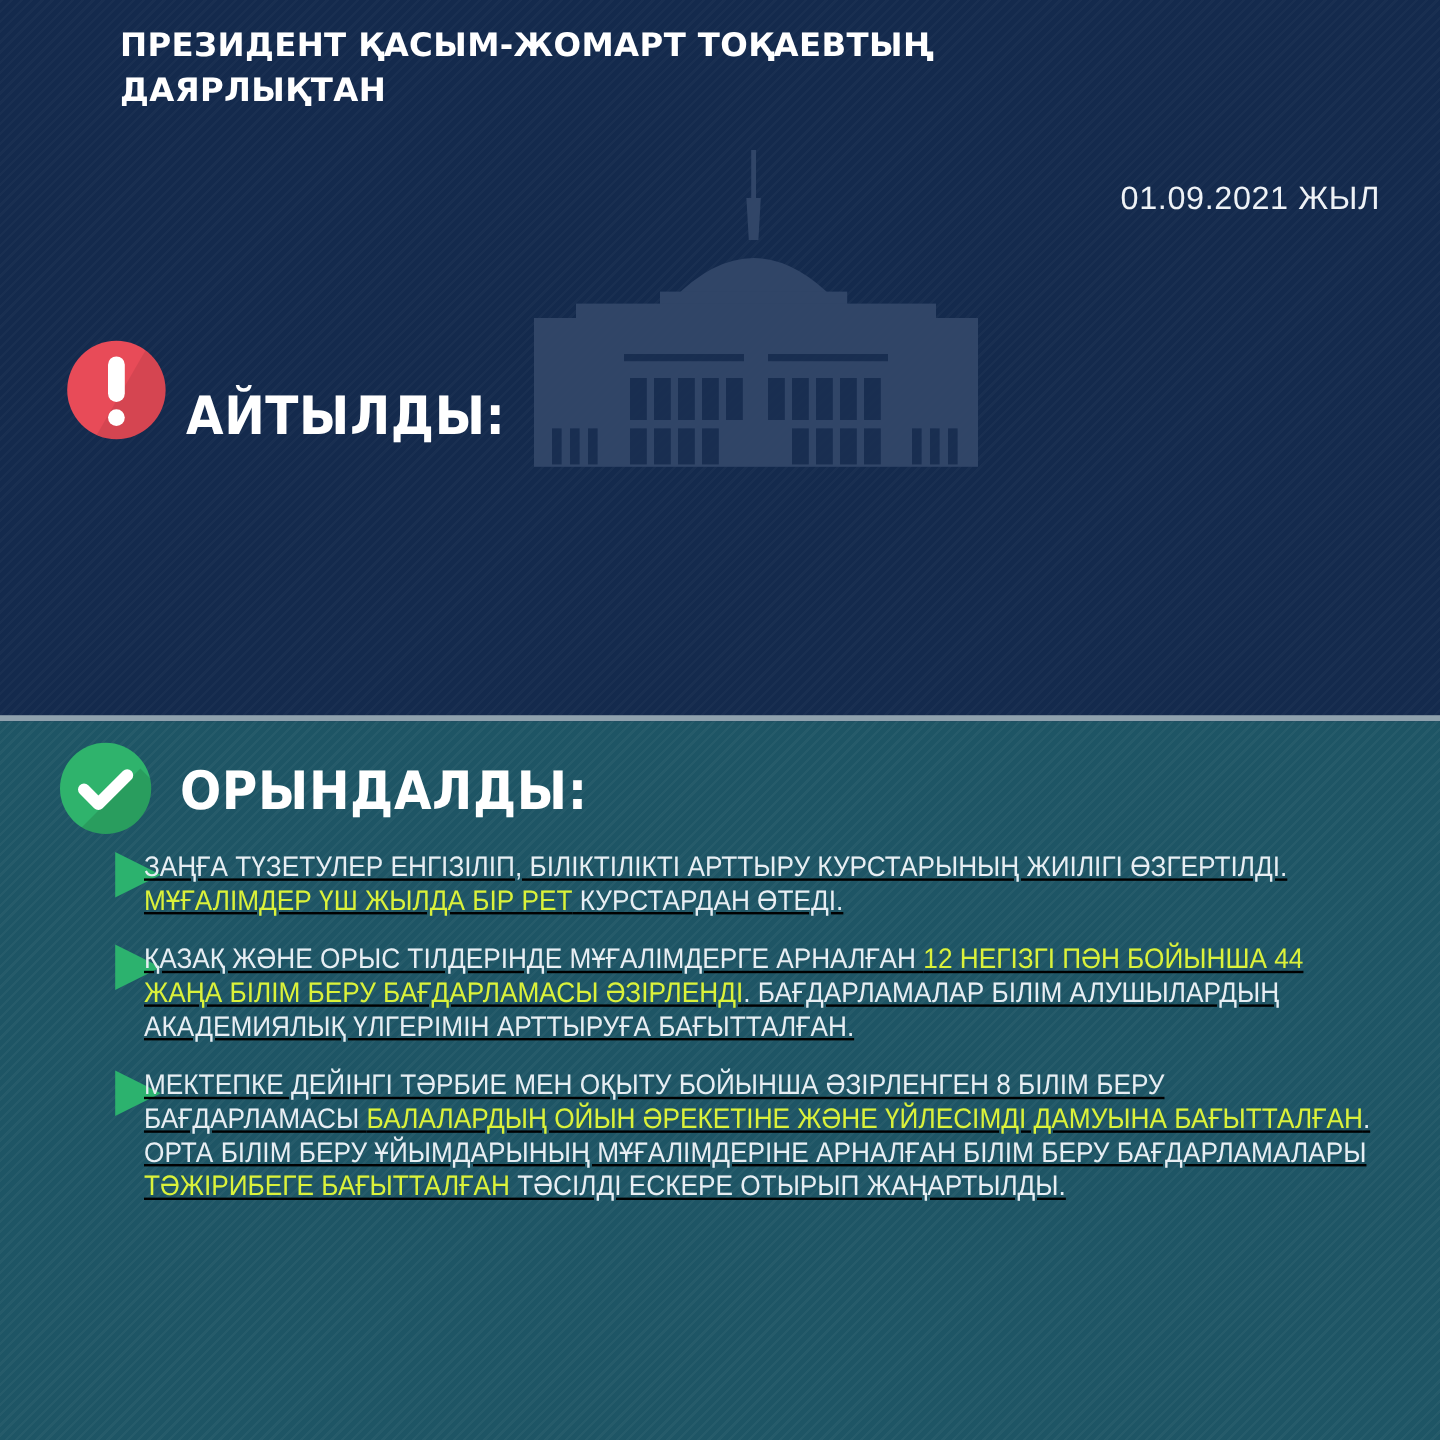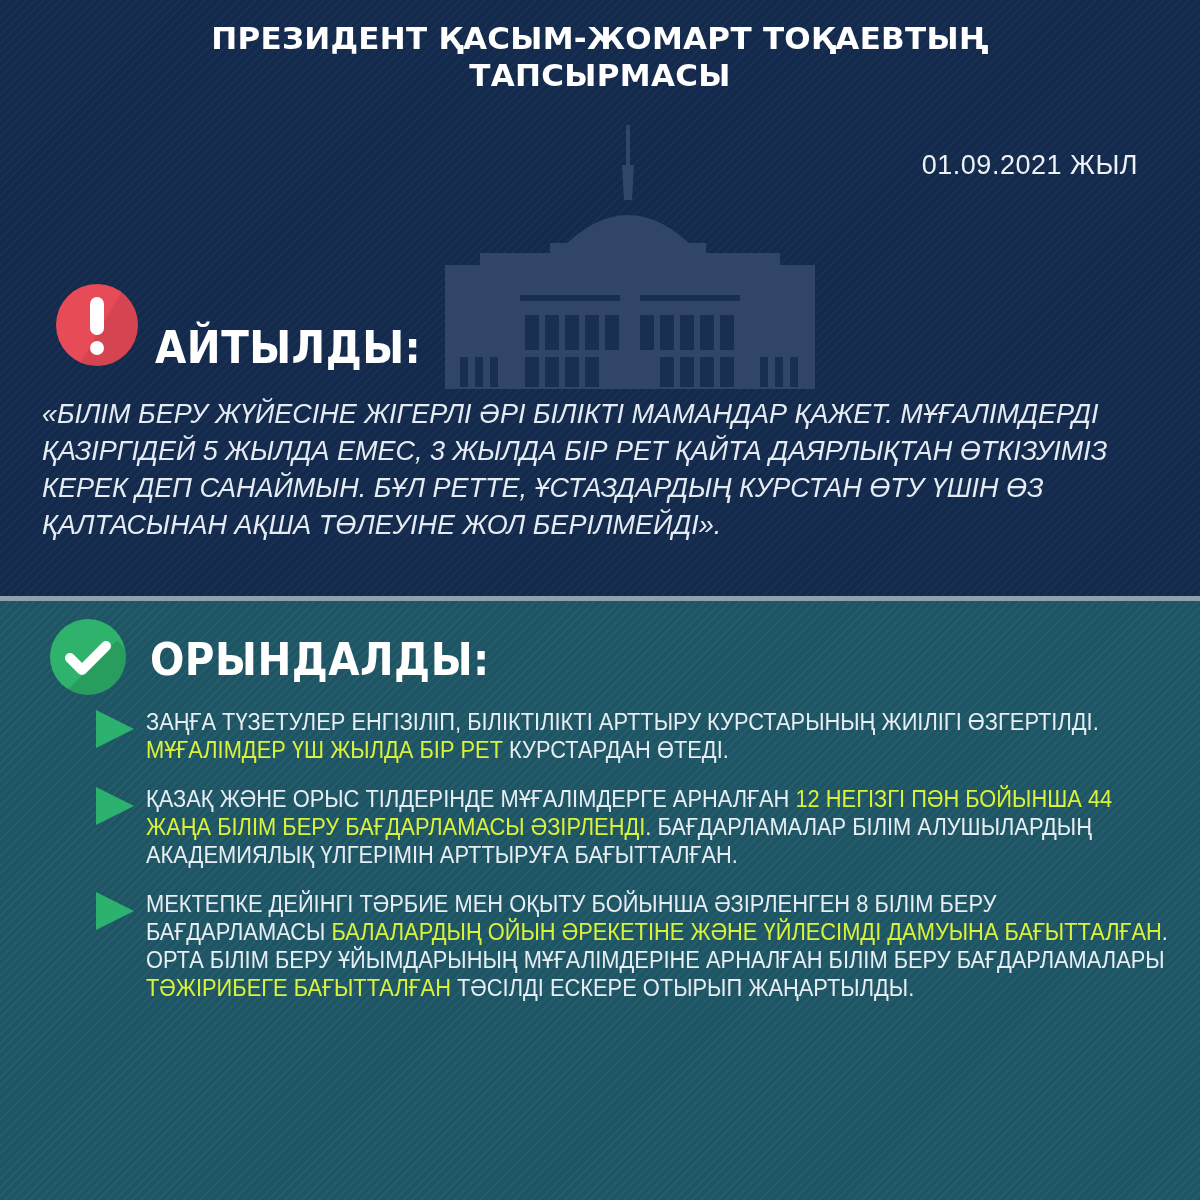--- a/index.html
+++ b/index.html
@@ -19,26 +19,26 @@
       position: absolute; left: 0; top: 596px; width: 1200px; height: 5px;
       background: #8ea1ad;
     }
     .bottom {
       position: absolute; left: 0; top: 601px; width: 1200px; height: 599px;
       background-color: #1e5565;
       background-image: repeating-linear-gradient(135deg, rgba(255,255,255,0.035) 0 2px, rgba(0,0,0,0) 2px 6px);
     }
     .title {
       position: absolute; left: 100px; top: 20px; width: 1000px;
-      text-align: center; color: #ffffff;
+      text-align: left; color: #ffffff;
       font-family: "DejaVu Sans", sans-serif; font-weight: bold;
-      font-size: 31px; line-height: 37px; letter-spacing: 0.3px;
+      font-size: 27px; line-height: 37px; letter-spacing: 0.3px;
     }
     .date {
-      position: absolute; right: 62px; top: 150px;
+      position: absolute; right: 50px; top: 150px;
       color: #eef2f6; font-family: "Liberation Sans", sans-serif;
       font-size: 27px; letter-spacing: 0.5px;
     }
     .palace {
       position: absolute; left: 440px; top: 125px; width: 380px; height: 265px;
       opacity: 0.9;
     }
     .alert-circle {
       position: absolute; left: 56px; top: 284px; width: 82px; height: 82px;
       border-radius: 50%;
@@ -77,21 +77,21 @@
     .check-circle .shade {
       position: absolute; left: 32px; top: 36px; width: 70px; height: 70px;
       background: rgba(0,0,0,0.12); transform: rotate(45deg);
     }
     .check-circle svg { position: absolute; left: 0; top: 0; }
     .h-done { left: 150px; top: 634px; }
     .items {
       position: absolute; left: 96px; top: 708px; width: 1080px;
     }
     .item {
-      position: relative; padding-left: 50px; margin-bottom: 21px;
+      position: relative; padding-left: 24px; margin-bottom: 21px; text-decoration: underline;
     }
     .item .tri {
       position: absolute; left: 0; top: 2px; width: 0; height: 0;
       border-top: 19px solid transparent; border-bottom: 19px solid transparent;
       border-left: 38px solid #2cb26e;
     }
     .item .txt {
       color: #e7eef3; font-family: "Liberation Sans", sans-serif;
       font-size: 23.5px; line-height: 28px; letter-spacing: 0px;
       transform: scaleX(0.93); transform-origin: left top; width: 1100px;
@@ -136,31 +136,30 @@
       <rect x="35" y="232" width="8" height="30"></rect>
       <rect x="50" y="232" width="8" height="30"></rect>
       <rect x="320" y="232" width="8" height="30"></rect>
       <rect x="335" y="232" width="8" height="30"></rect>
       <rect x="350" y="232" width="8" height="30"></rect>
     </g>
   </svg>
 
   <div class="title">
     <div>ПРЕЗИДЕНТ ҚАСЫМ-ЖОМАРТ ТОҚАЕВТЫҢ</div>
-    <div>ТАПСЫРМАСЫ</div>
+    <div>ДАЯРЛЫҚТАН</div>
   </div>
   <div class="date">01.09.2021 ЖЫЛ</div>
 
   <div class="alert-circle">
     <div class="shade"></div>
     <div class="bar"></div>
     <div class="dot"></div>
   </div>
   <div class="heading h-said">АЙТЫЛДЫ:</div>
-  <div class="quote">«БІЛІМ БЕРУ ЖҮЙЕСІНЕ ЖІГЕРЛІ ӘРІ БІЛІКТІ МАМАНДАР ҚАЖЕТ. МҰҒАЛІМДЕРДІ ҚАЗІРГІДЕЙ 5 ЖЫЛДА ЕМЕС, 3 ЖЫЛДА БІР РЕТ ҚАЙТА ДАЯРЛЫҚТАН ӨТКІЗУІМІЗ КЕРЕК ДЕП САНАЙМЫН. БҰЛ РЕТТЕ, ҰСТАЗДАРДЫҢ КУРСТАН ӨТУ ҮШІН ӨЗ ҚАЛТАСЫНАН АҚША ТӨЛЕУІНЕ ЖОЛ БЕРІЛМЕЙДІ».</div>
 </div>
 
 <div class="divider"></div>
 
 <div class="bottom"></div>
 
 <div class="check-circle">
   <div class="shade"></div>
   <svg width="76" height="76" viewBox="0 0 76 76">
     <polyline points="20,39 32,51 56,27" fill="none" stroke="#ffffff" stroke-width="10" stroke-linecap="round" stroke-linejoin="round"></polyline>

